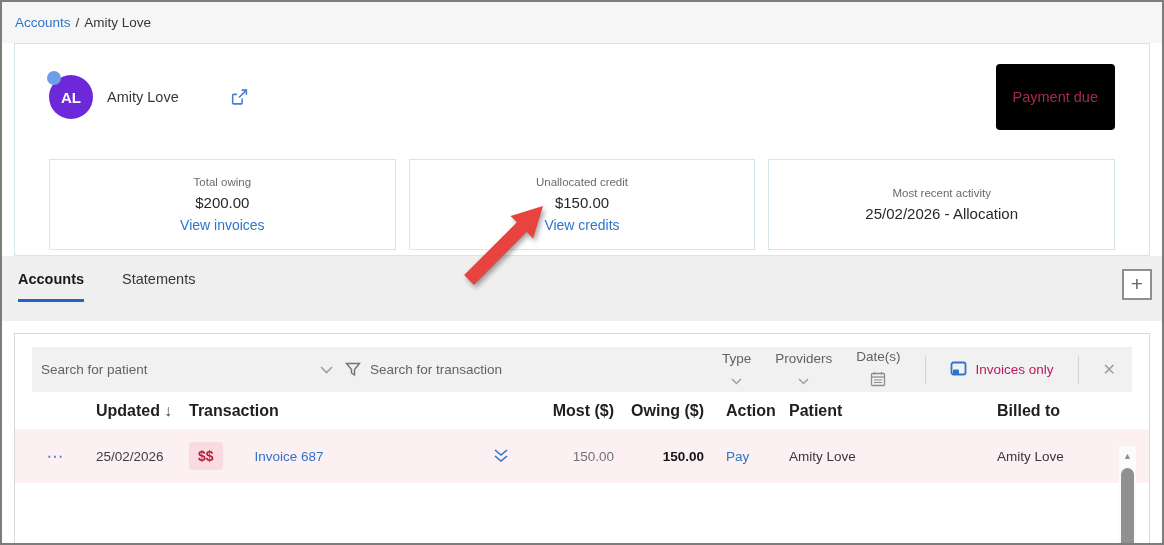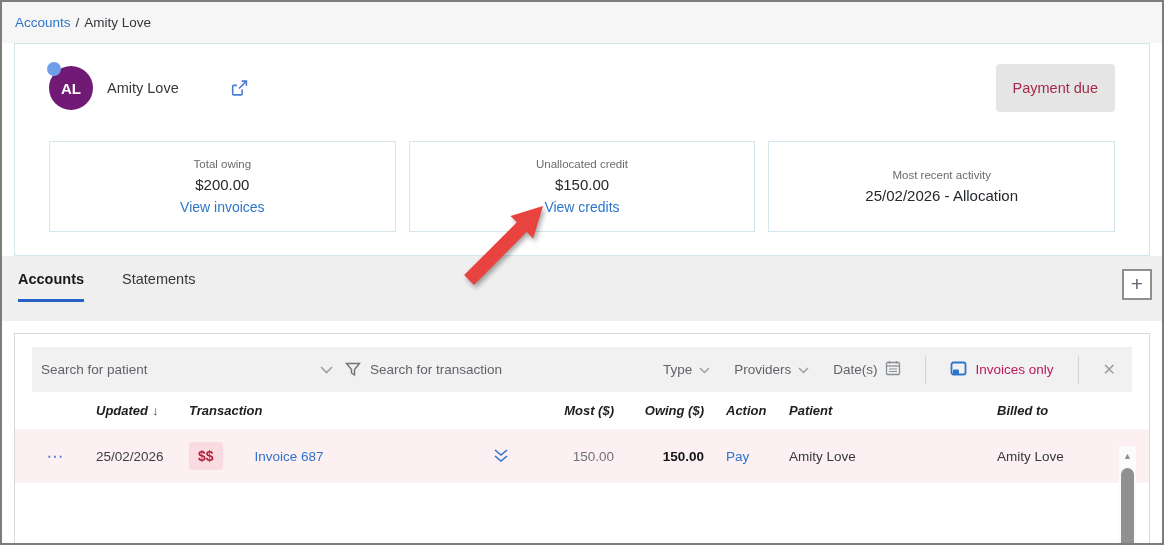--- a/index.html
+++ b/index.html
@@ -23,32 +23,32 @@
 
   
   .header-card {
     margin: 0 12px; background: #fff; border: 1px solid #d5e5ec;
     height: 213px; flex: 0 0 auto; padding: 20px 34px 0 34px;
   }
   .header-top { display: flex; align-items: center; }
   .avatar-wrap { position: relative; width: 44px; height: 44px; }
   .avatar {
     width: 44px; height: 44px; border-radius: 50%;
-    background: #701a75; color: #fff; font-weight: bold; font-size: 15px;
+    background: #6d28d9; color: #fff; font-weight: bold; font-size: 15px;
     display: flex; align-items: center; justify-content: center;
   }
   .presence-dot {
     position: absolute; left: -2px; top: -4px; width: 14px; height: 14px;
     border-radius: 50%; background: #6e9ee8;
   }
   .patient-name { margin-left: 14px; font-size: 14.5px; color: #33383d; }
   .share-btn { margin-left: 50px; cursor: pointer; display: flex; align-items: center; }
   .payment-badge {
-    margin-left: auto; background: #e5e5e5; color: #a62a4a;
-    font-size: 14.5px; padding: 16px 17px; border-radius: 4px;
+    margin-left: auto; background: #000000; color: #a62a4a;
+    font-size: 14.5px; padding: 25px 17px; border-radius: 4px;
   }
   .cards-row { display: flex; gap: 13px; margin-top: 29px; }
   .summary-card {
     flex: 1; height: 91px; border: 1px solid #d5e6ed; background: #fff;
     display: flex; flex-direction: column; align-items: center; justify-content: center;
     gap: 6px;
   }
   .card-label { font-size: 11.5px; color: #6b6b6b; }
   .card-value { font-size: 15px; color: #24282c; }
   .card-link { font-size: 14px; color: #2e75c9; cursor: pointer; }
@@ -76,41 +76,41 @@
   .filter-bar {
     margin: 13px 17px 0 17px; height: 45px; background: #f1f1f2;
     display: flex; align-items: center; font-size: 13.5px; color: #5f6368;
     padding: 0 16px 0 9px;
   }
   .patient-select { display: flex; align-items: center; width: 292px; cursor: pointer; }
   .patient-select .ph { flex: 1; }
   .funnel { margin-left: 12px; display: flex; cursor: pointer; }
   .transaction-ph { margin-left: 9px; cursor: text; }
   .filter-right { margin-left: auto; display: flex; align-items: center; gap: 24px; }
-  .dd { display: flex; align-items: center; gap: 7px; cursor: pointer; }
+  .dd { display: flex; align-items: center; gap: 7px; cursor: pointer; flex-direction: column; }
   .vdiv { width: 1px; height: 28px; background: #d2d2d2; }
   .invoices-only { display: flex; align-items: center; gap: 9px; color: #be185d; cursor: pointer; }
   .close-x { color: #9aa0a6; font-size: 16px; cursor: pointer; }
 
   .expand-row {
     height: 50px; display: flex; align-items: center; justify-content: flex-end;
     padding-right: 38px; gap: 11px;
   }
   .toggle {
     width: 35px; height: 19px; border: 2px solid #6f6f6f; border-radius: 10px;
     background: #fff; position: relative; cursor: pointer;
   }
   .toggle .knob {
     position: absolute; left: 2px; top: 1.5px; width: 12px; height: 12px;
     border-radius: 50%; background: #5a5a5a;
   }
   .expand-label { font-size: 13.5px; font-weight: bold; color: #1f1f1f; }
 
   .trow { display: flex; align-items: center; }
-  .thead { height: 37px; font-weight: bold; font-size: 13px; color: #1f1f1f; font-style: italic; }
+  .thead { height: 37px; font-weight: bold; font-size: 16px; color: #1f1f1f; }
   .tbody-row { height: 54px; background: #fdf0f2; font-size: 13.5px; }
   .c0 { width: 81px; text-align: center; }
   .c1 { width: 93px; }
   .c2 { width: 330px; display: flex; align-items: center; }
   .c3 { width: 95px; text-align: right; }
   .c4 { width: 90px; text-align: right; }
   .c5 { width: 85px; padding-left: 22px; }
   .c6 { width: 208px; }
   .c7 { flex: 1; }
   .sort-arrow { font-weight: normal; color: #4d4d4d; margin-left: 4px; }

